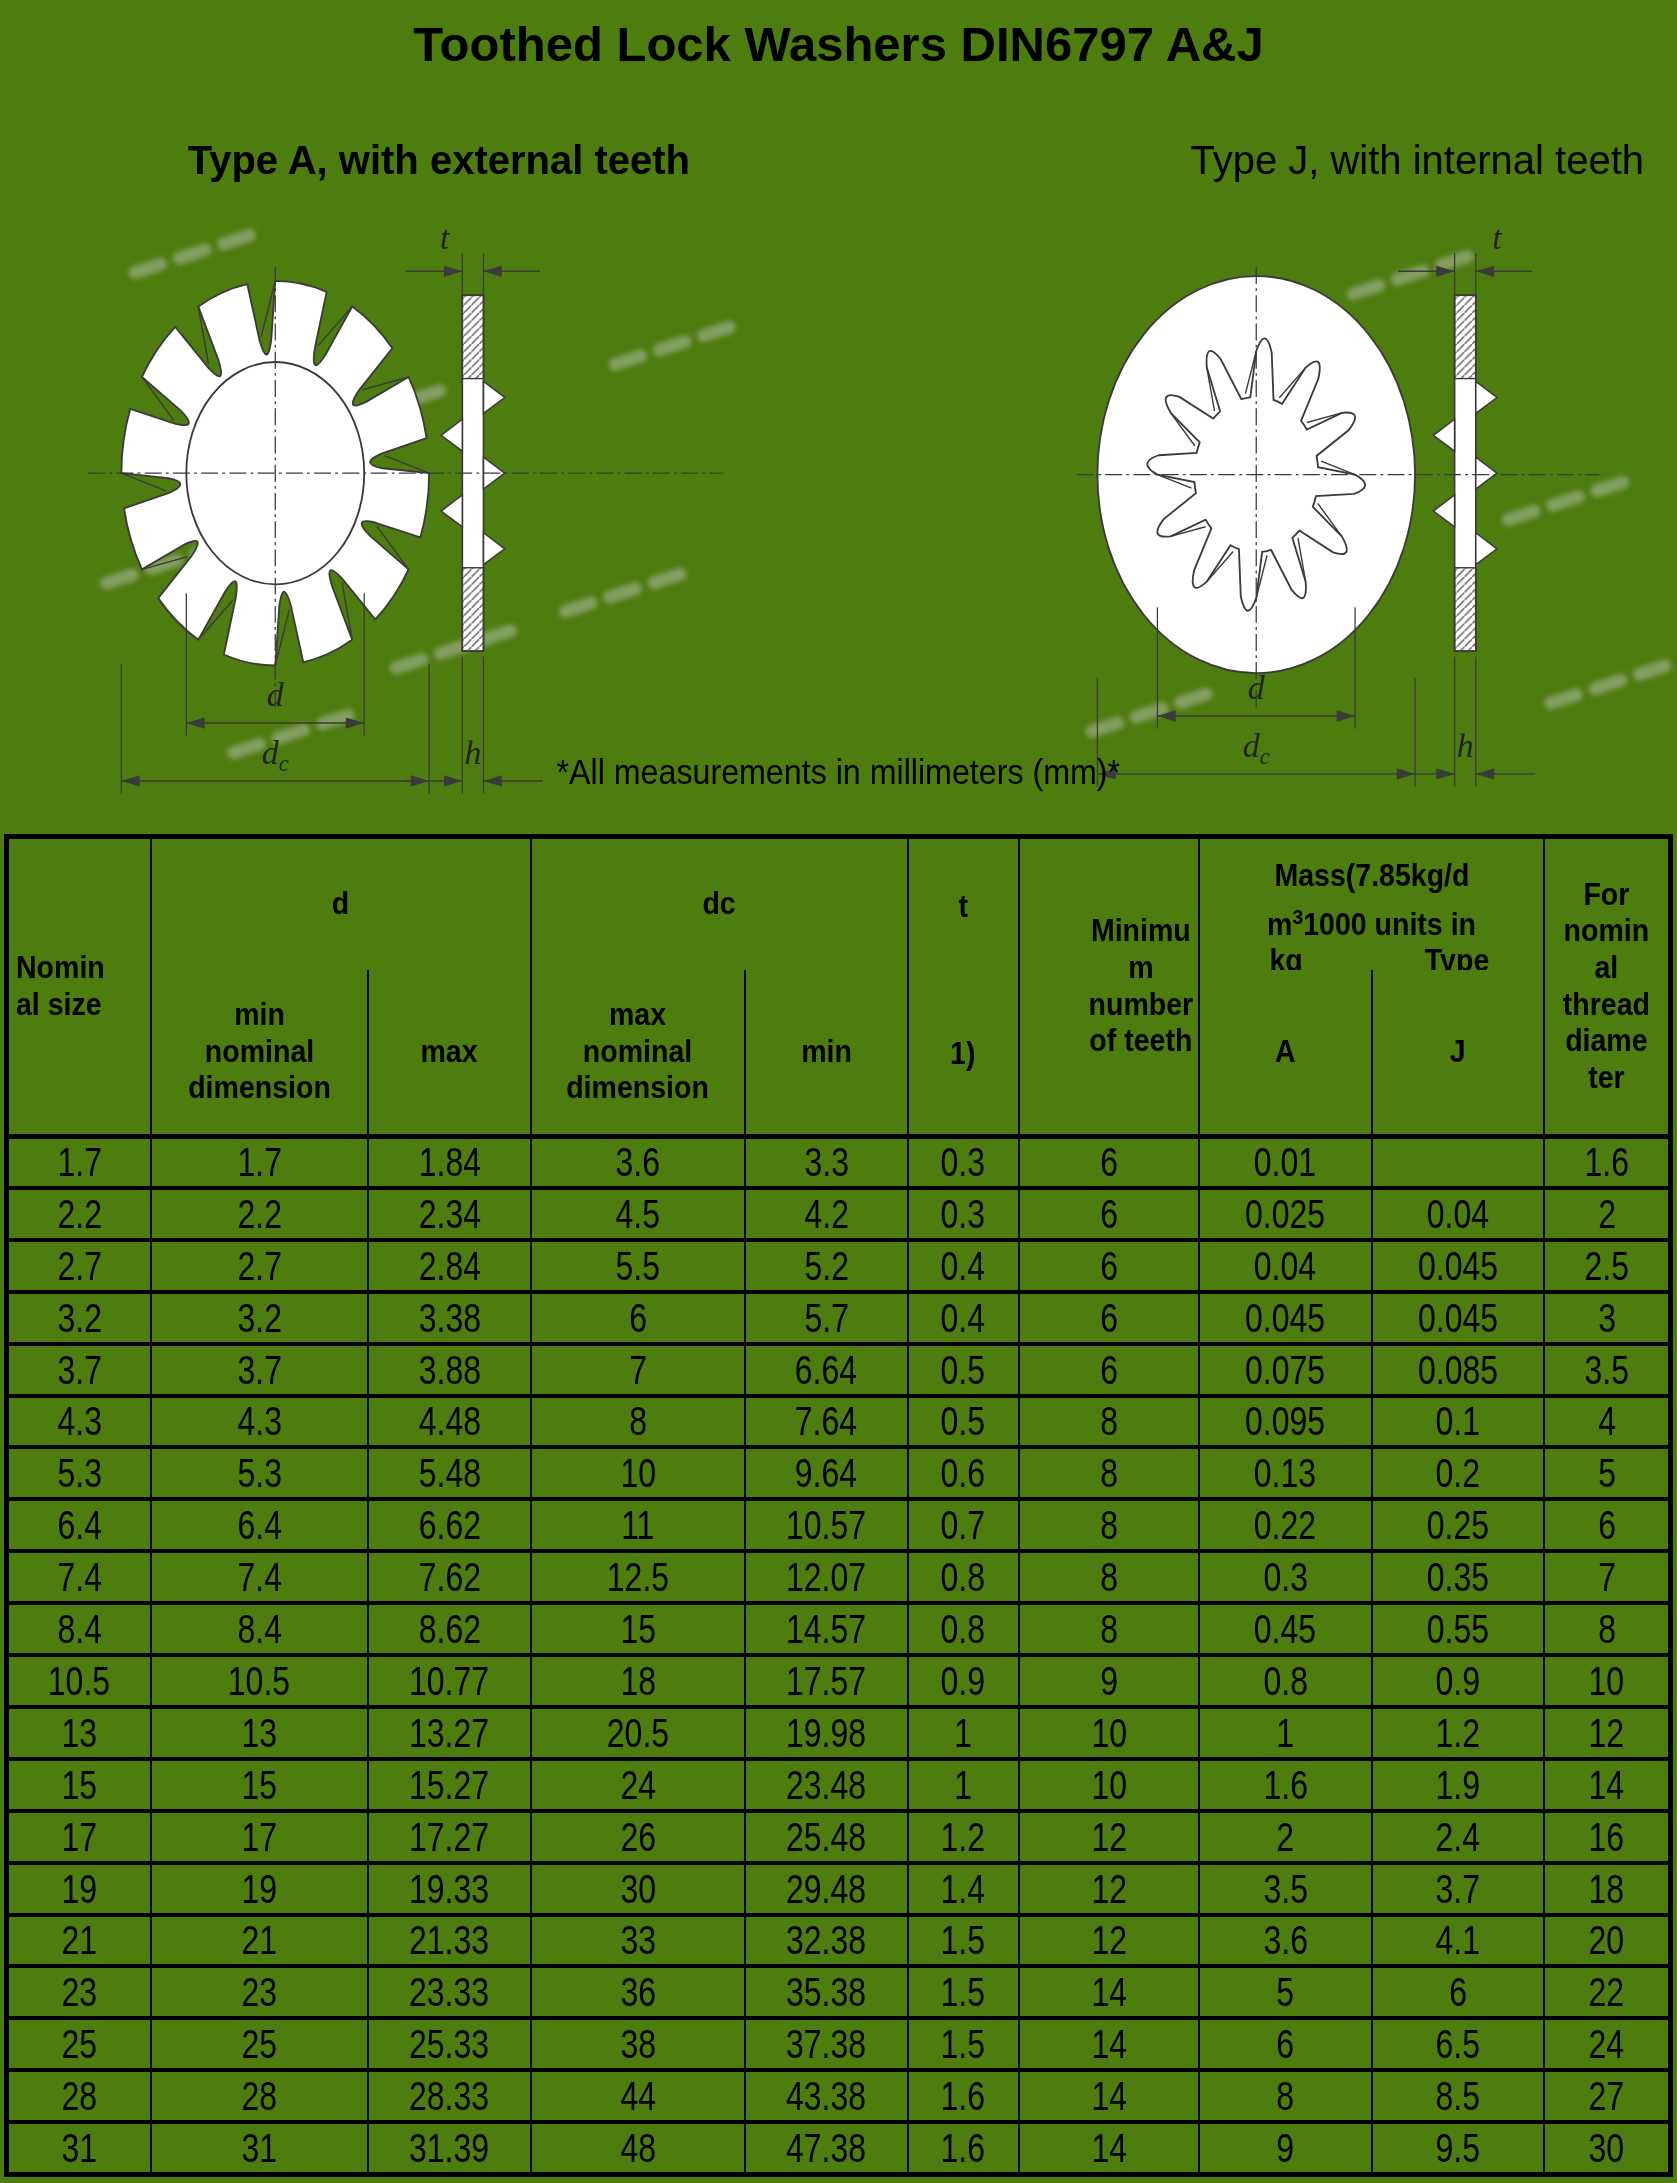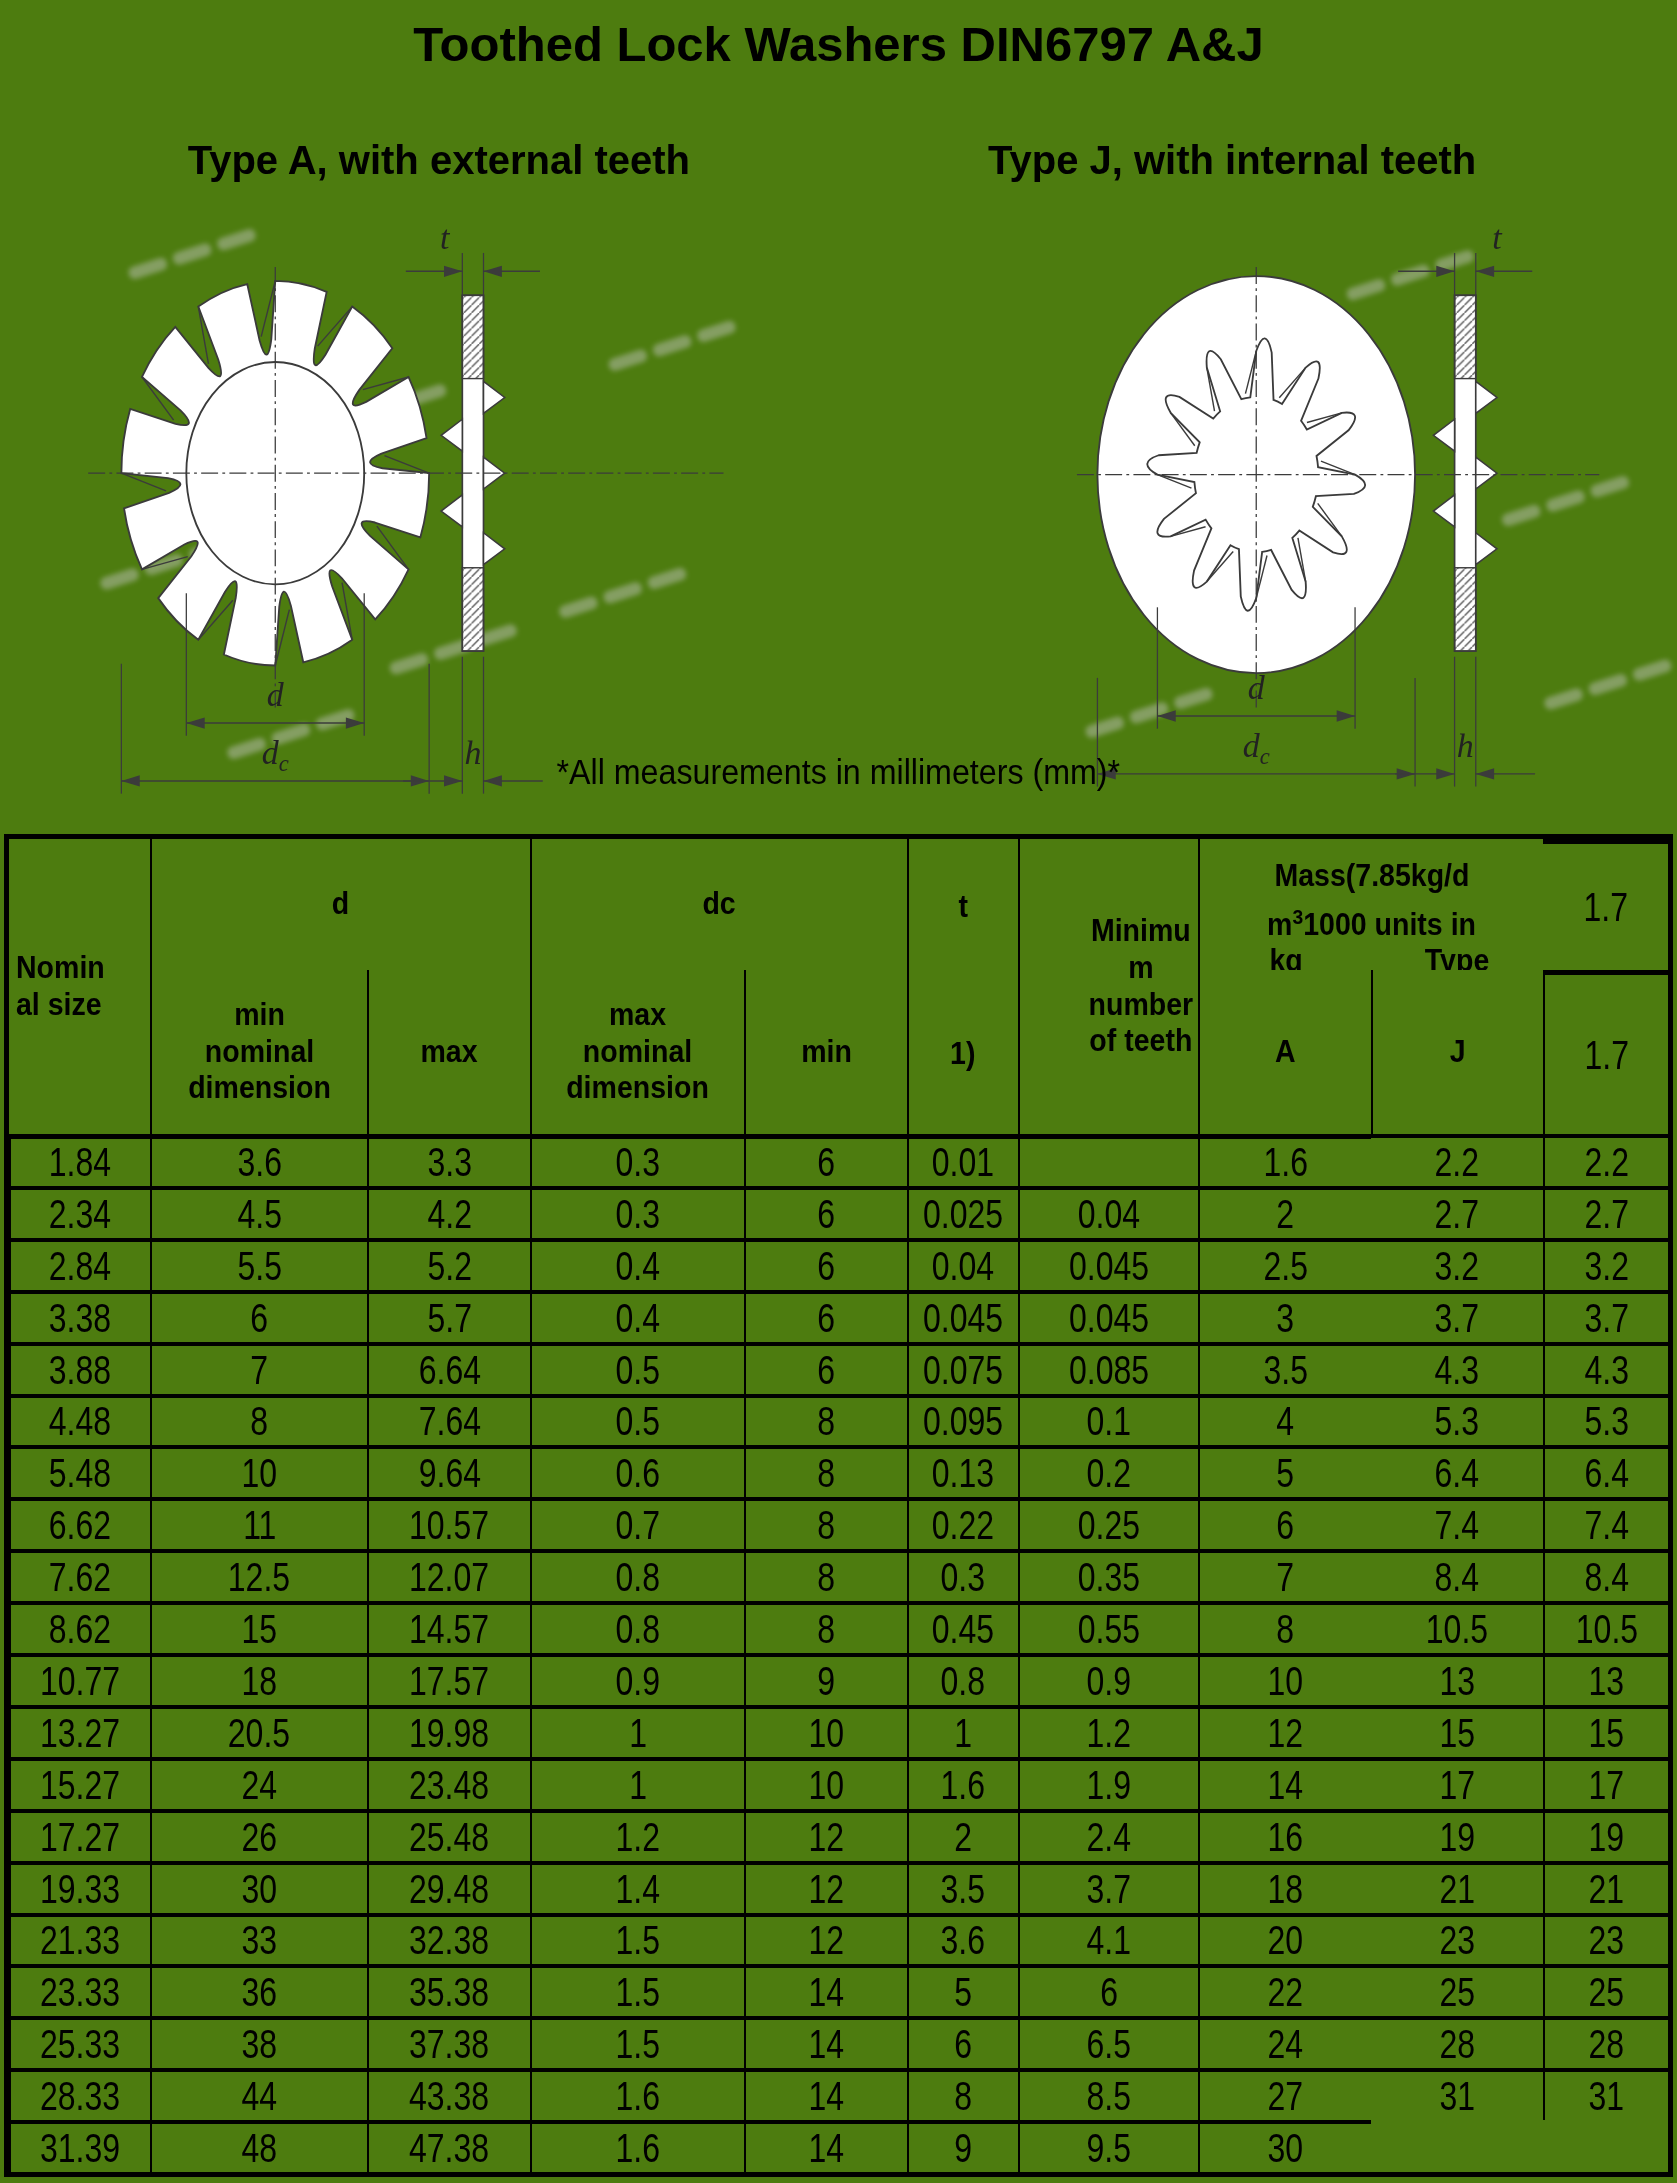--- a/index.html
+++ b/index.html
@@ -2,22 +2,22 @@
 <html style="font-size:11.3px"><head>
 <meta charset="utf-8">
 <style>
   html,body{margin:0;padding:0;background:#e8e8e8;}
   .page{position:relative;width:1677px;height:2183px;background:#4d7c0f;overflow:hidden;
         font-family:"Liberation Sans", sans-serif;color:#000;}
   .title{position:absolute;top:15.5px;left:0;width:100%;text-align:center;
          font-size:49px;font-weight:bold;letter-spacing:0px;}
   .subtitle-left{position:absolute;top:138px;left:41px;width:649px;text-align:right;
          font-size:40px;font-weight:bold;}
-  .subtitle-right{position:absolute;top:138px;left:988px;width:656px;text-align:left;
-         font-size:40px;font-weight:bold;}
+  .subtitle-right{position:absolute;top:138px;left:988px;width:656px;text-align:right;
+         font-size:40px;font-weight:normal;}
   .note{position:absolute;top:752px;left:0;width:100%;text-align:center;font-size:35px;}
   .figA{position:absolute;left:21px;top:212px;width:805px;height:600px;}
   .figJ{position:absolute;left:851px;top:212px;width:826px;height:600px;}
   .dim{text-anchor:middle;font-family:"Liberation Serif", serif;font-style:italic;
        font-size:48px;fill:#222;}
   .sub{font-size:32px;}
 
   
   .tbl{position:absolute;left:4.2px;top:834px;width:1669px;height:1343px;box-sizing:border-box;
        border:5.6px solid #000;display:grid;
@@ -302,20 +302,28 @@
           <span><span class="cond">kg</span></span>
           <span><span class="cond">Type</span></span>
         </span>
     </div>
     <div class="c hd h-a bt0">
         <span class="cond">A</span>
       </div>
     <div class="c hd h-j bt0">
         <span class="cond">J</span>
       </div>
+    <div class="c hd h-thread bt0">
+        <span class="cond">For
+nomin
+al
+thread
+diame
+ter</span>
+      </div>
   <div class="c b bl0 bt8">
         <span class="cond">1.7</span>
       </div>
       <div class="c b bt8">
         <span class="cond">1.7</span>
       </div>
       <div class="c b bt8">
         <span class="cond">1.84</span>
       </div>
       <div class="c b bt8">

